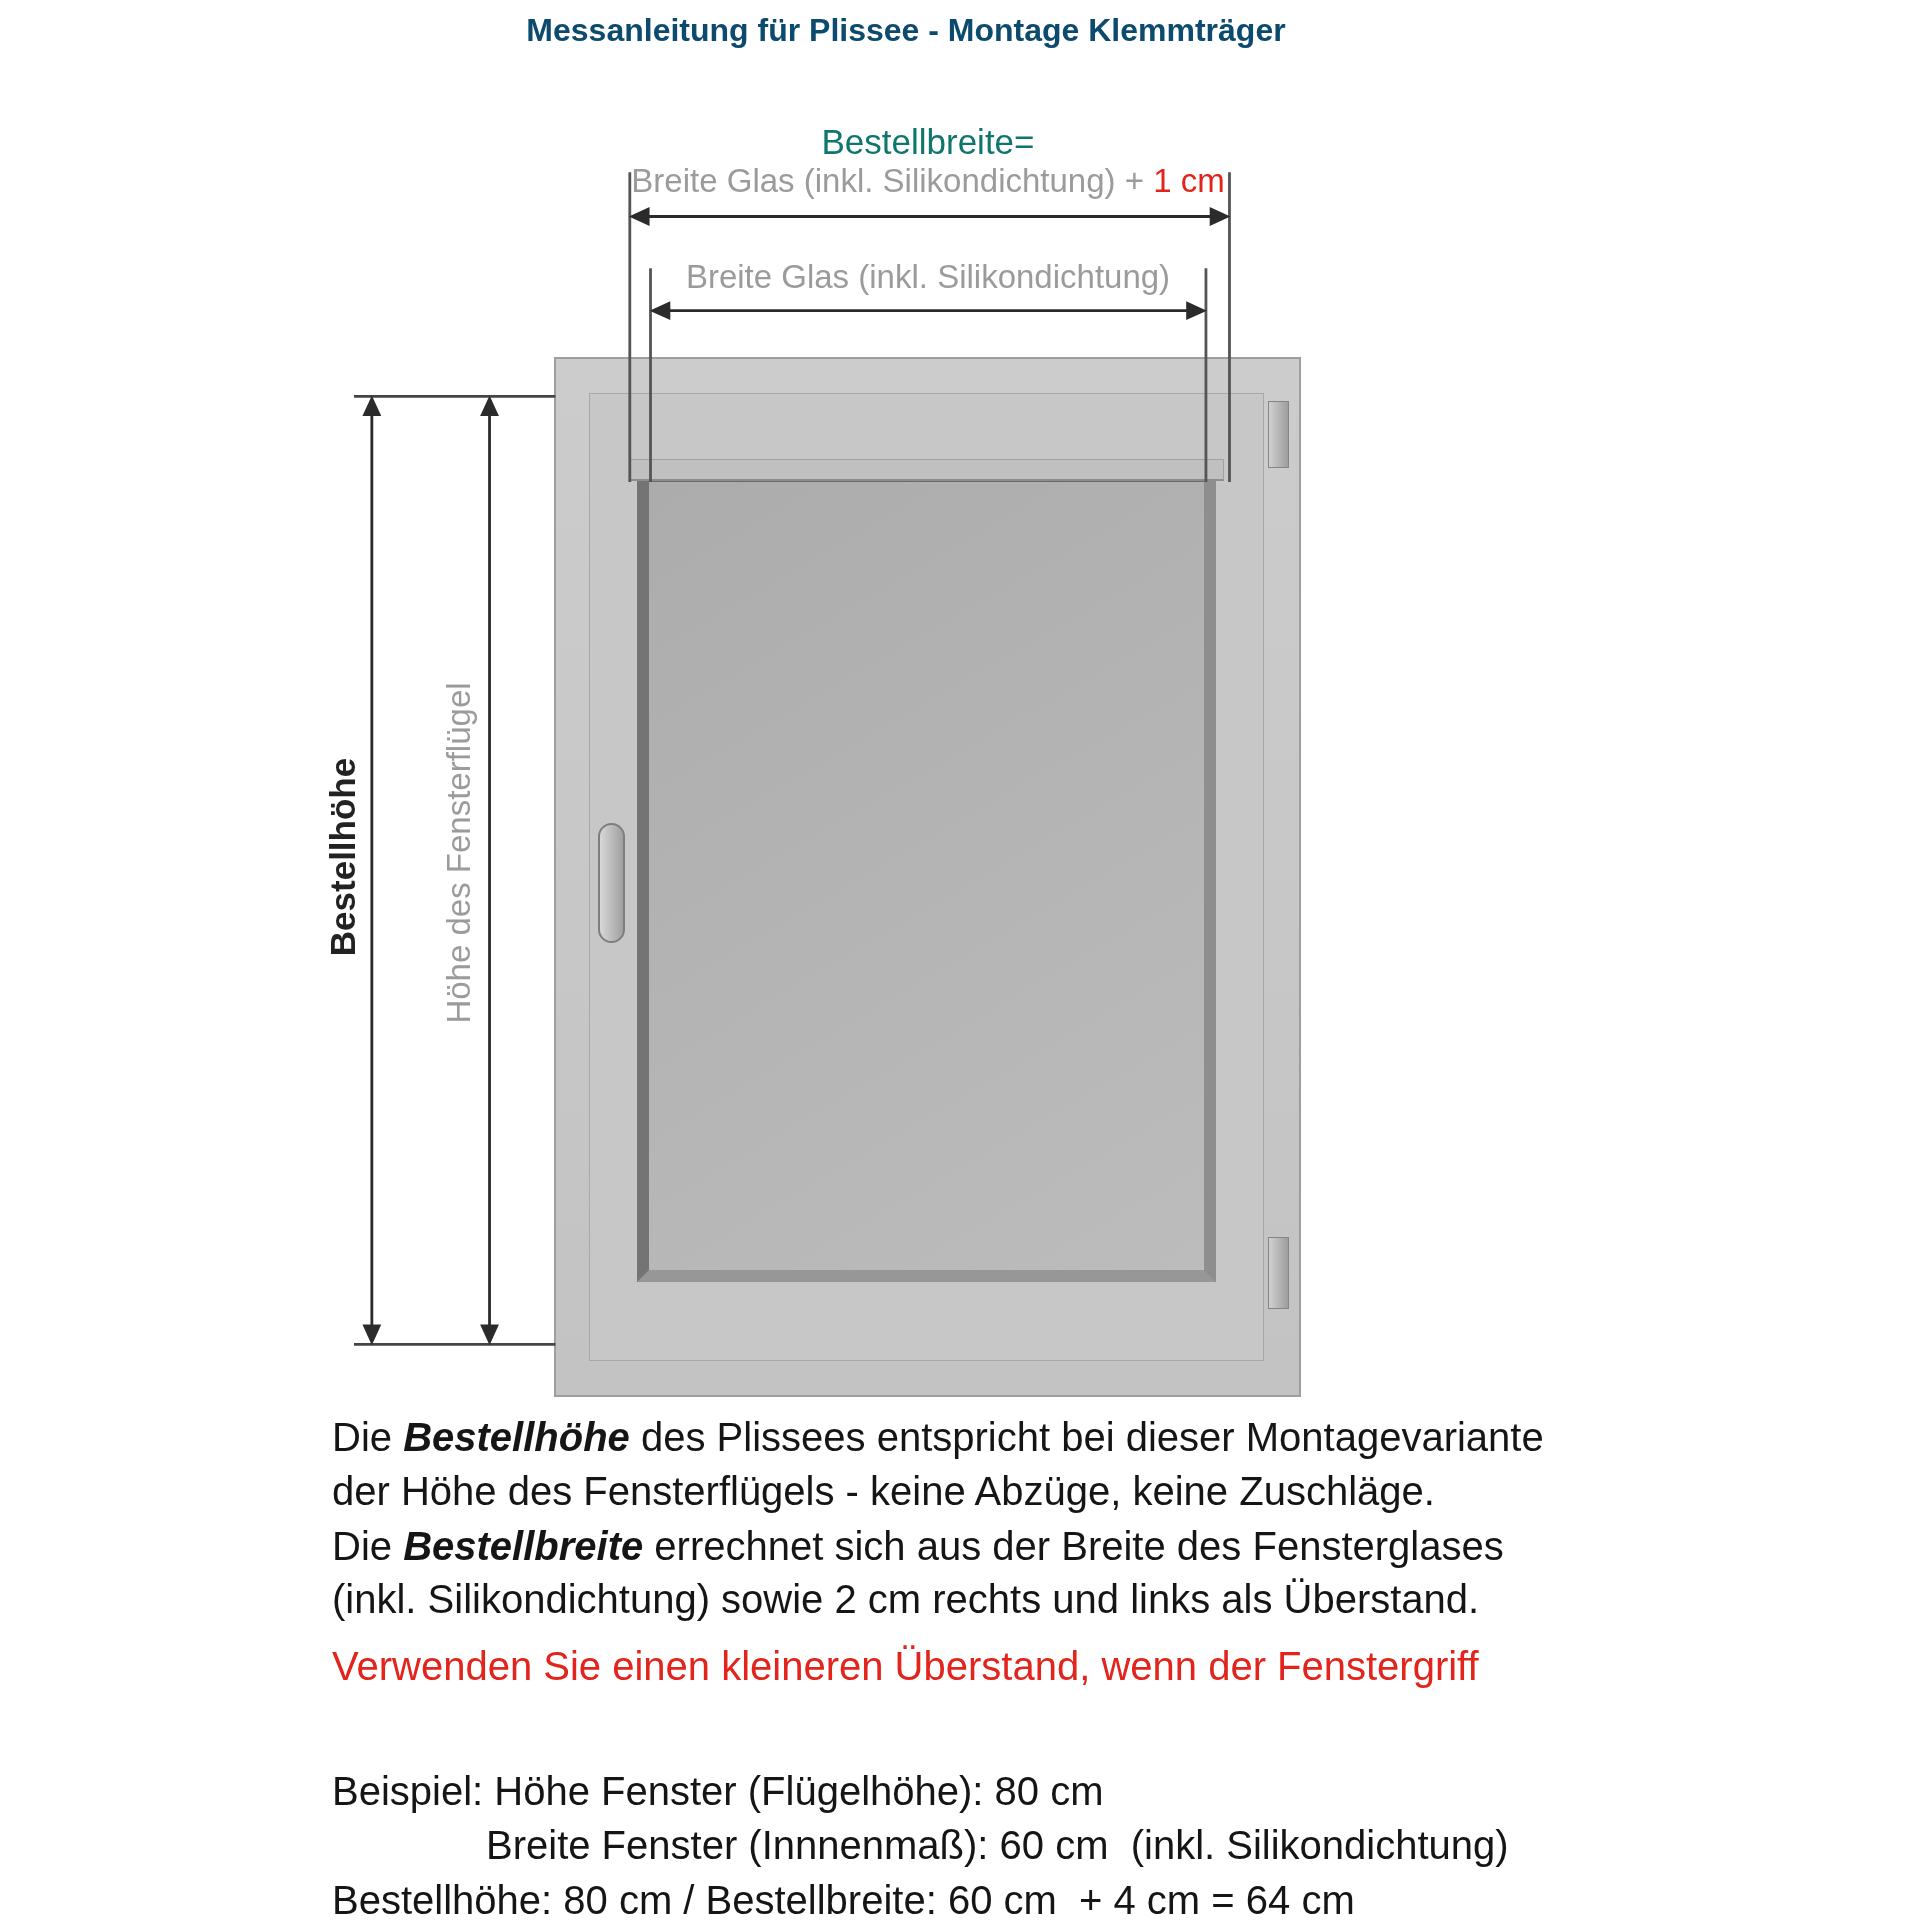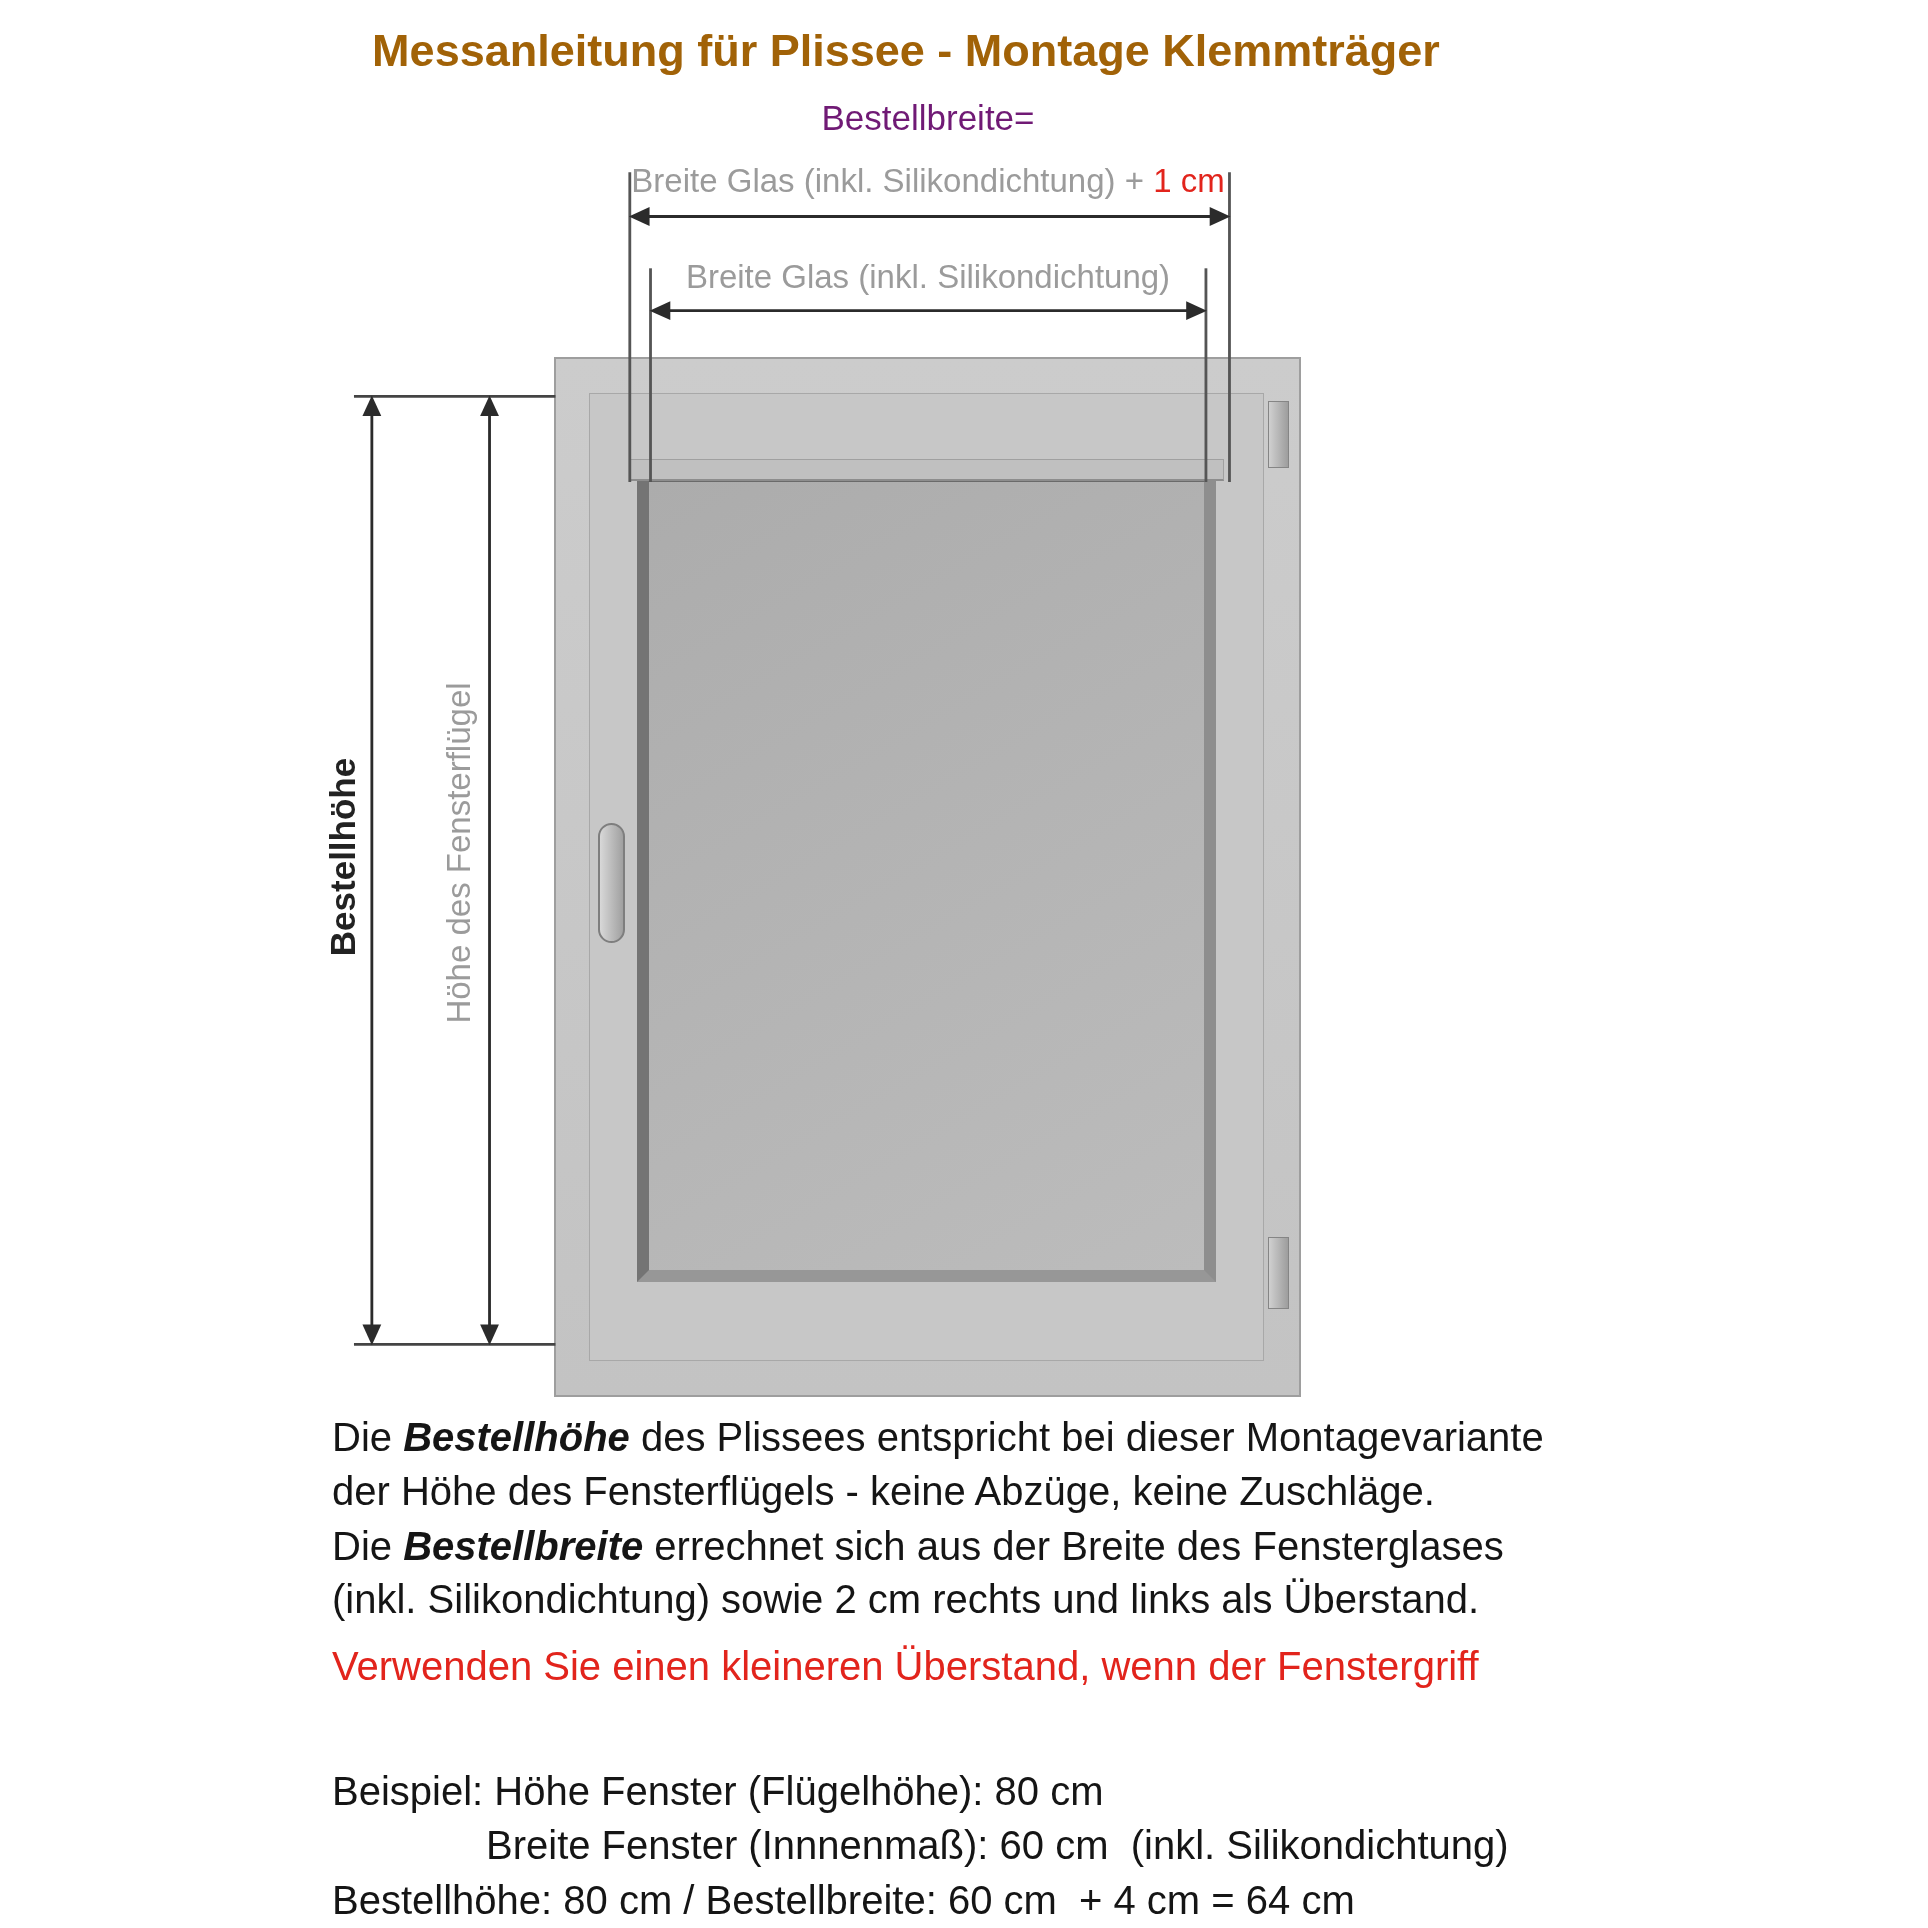--- a/index.html
+++ b/index.html
@@ -1,23 +1,23 @@
 <!DOCTYPE html>
 <html style="font-size:15px"><head>
 <meta charset="utf-8">
 <style>
   html,body{margin:0;padding:0;background:#ffffff;}
   #page{position:relative;width:1928px;height:1928px;background:#ffffff;
         font-family:"Liberation Sans",sans-serif;color:#1a1a1a;overflow:hidden;}
   .abs{position:absolute;}
   .centered{transform:translateX(-50%);white-space:nowrap;}
 
-  #title{left:906px;top:25px;font-size:45px;font-weight:600;color:#a16207;}
+  #title{left:906px;top:12px;font-size:32px;font-weight:600;color:#0c4a6e;}
 
-  #order-width-label{left:928px;top:98px;font-size:35px;color:#701a75;}
+  #order-width-label{left:928px;top:122px;font-size:35px;color:#0f766e;}
   .dim-label{font-size:33px;color:#9b9b9b;}
   #width-formula{left:928px;top:162px;}
   #glass-width-label{left:928px;top:258px;}
   .red{color:#e2241c;}
 
   .v-label{position:absolute;white-space:nowrap;transform:translate(-50%,-50%) rotate(-90deg);}
   #order-height-label{left:343px;top:857px;font-size:35px;font-weight:600;color:#222;}
   #sash-height-label{left:459px;top:853px;font-size:33px;color:#9b9b9b;}
 
   

